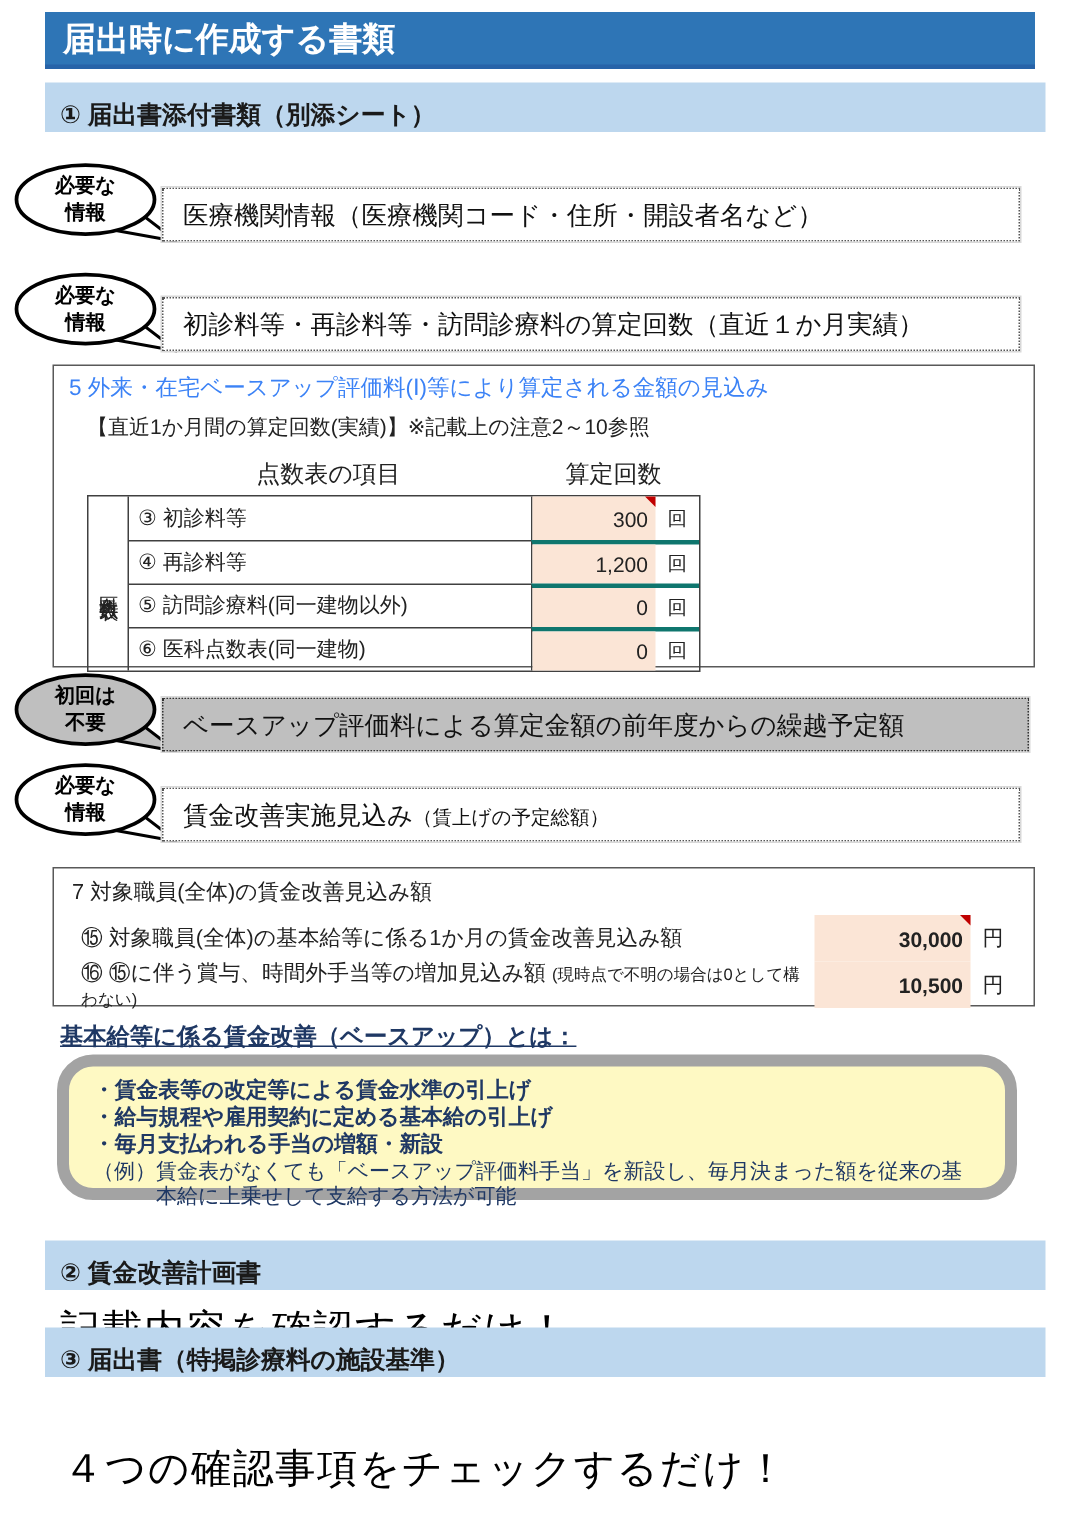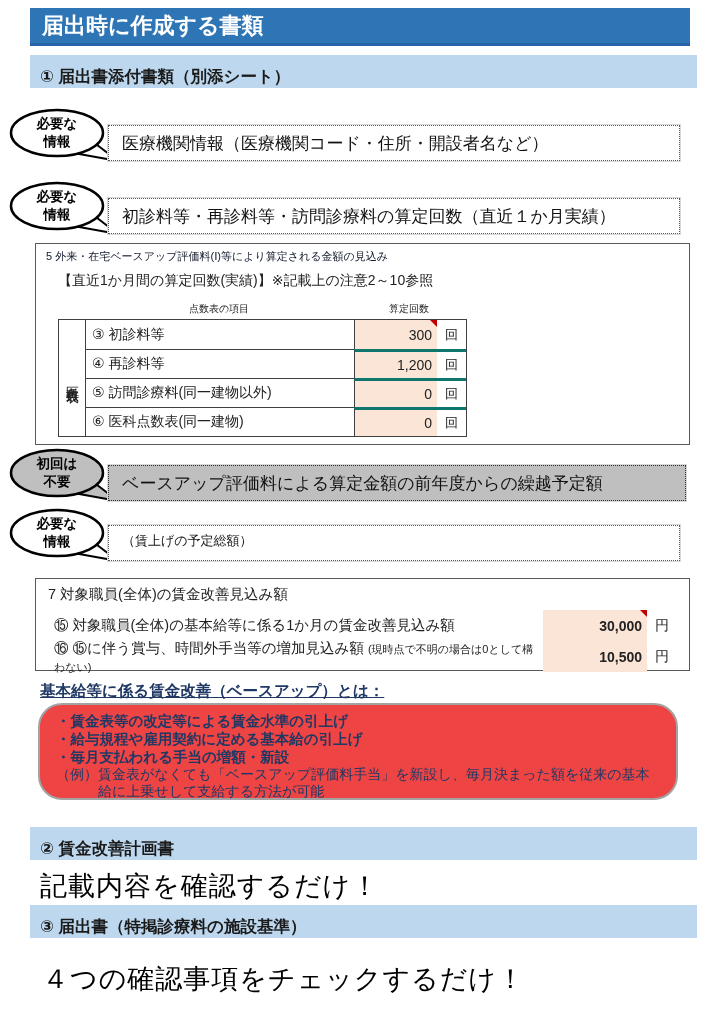--- a/index.html
+++ b/index.html
@@ -29,23 +29,23 @@
   .cbox { position:absolute; left:100px; top:17px; height:36px; background:#fff;
           border:1px dotted #555; outline:1px solid #d8d8d8; display:flex; align-items:baseline;
           padding:6px 0 0 13px; }
   .cbox .t { font-size:17px; color:#111; }
   .cbox .note { font-size:13px; color:#111; }
   .callout.gray .cbox { background:#BFBFBF; border:1px dotted #333; }
 
   
   #form5 { top:243px; left:35px; width:655px; height:202px; border:1px solid #595959;
            padding:5px 10px; background:#fff; }
-  #form5 .f-title { font-size:11px; color:#0f172a; }
+  #form5 .f-title { font-size:15px; color:#3b82f6; }
   #form5 .f-sub { font-size:14px; color:#222; margin:8px 0 0 12px; }
-  .t5-head { display:flex; margin:12px 0 3px 12px; font-size:10px; color:#222; }
+  .t5-head { display:flex; margin:12px 0 3px 12px; font-size:16px; color:#222; }
   .t5-head .hg { width:27px; }
   .t5-head .hi { width:268px; text-align:center; }
   .t5-head .hc { width:112px; text-align:center; }
   .t5 { display:grid; grid-template-columns:27px 268px 112px; border:1px solid #404040;
         width:max-content; margin-left:12px; font-size:14px; color:#222; }
   .t5 .gcell { grid-column:1; grid-row:1 / span 4; border-right:1px solid #404040;
                display:flex; align-items:center; justify-content:center;
                writing-mode:vertical-rl; text-orientation:upright; font-size:13px;
                letter-spacing:1px; }
   .t5 .icell { grid-column:2; height:29px; display:flex; align-items:center;
@@ -72,22 +72,22 @@
   .f7-val { width:104px; height:100%; background:#FBE5D6; position:relative;
             display:flex; align-items:center; justify-content:flex-end;
             padding-right:5px; font-size:14px;font-weight:bold; }
   .flag7 { position:absolute; right:0; top:0; width:0; height:0;
            border-top:7px solid #C00000; border-left:7px solid transparent; }
   .f7-unit { width:30px; text-align:center; font-size:14px; }
 
   
   #explain-heading { top:681px; left:40px; color:#1F3864; font-weight:bold;
                      font-size:15.5px; text-decoration:underline; }
-  #explain-box { top:703px; left:38px; width:640px; height:97px; border:2px solid #a3a3a3;
-                 border-radius:24px; background:#ef4444; padding:7px 16px; color:#1F3864; }
+  #explain-box { top:703px; left:38px; width:640px; height:97px; border:8px solid #a3a3a3;
+                 border-radius:24px; background:#fef9c3; padding:7px 16px; color:#1F3864; }
   #explain-box .b { font-weight:bold; font-size:14.5px; line-height:18px; }
   #explain-box .ex { font-size:14px; line-height:17px; padding-left:3em; text-indent:-3em; }
 
   
   .statement { font-size:27px; color:#000; letter-spacing:1px; }
 </style>
 </head>
 <body>
 
 <div id="title-bar" class="abs">
@@ -191,20 +191,21 @@
 <div class="callout abs" style="top:508px;">
   <svg width="114" height="58" viewBox="0 0 114 58">
     <polygon points="60,44 110,53 80,30" stroke-width="2"></polygon>
     <ellipse cx="49" cy="25" rx="46" ry="23" stroke-width="2.5"></ellipse>
   </svg>
   <div class="bubble-text">
     <div>必要な</div>
     <div>情報</div>
   </div>
   <div class="cbox" style="width:572px;">
+    <span class="t">賃金改善実施見込み</span>
     <span class="note">（賃上げの予定総額）</span>
   </div>
 </div>
 
 <div id="form7" class="abs">
   <div class="f-title">7 対象職員(全体)の賃金改善見込み額</div>
   <div id="f7-rows">
     <div class="f7-row">
       <span class="f7-label">
         <span>⑮ 対象職員(全体)の基本給等に係る1か月の賃金改善見込み額</span>
@@ -238,17 +239,17 @@
   <div class="b">・毎月支払われる手当の増額・新設</div>
   <div class="ex">（例）賃金表がなくても「ベースアップ評価料手当」を新設し、毎月決まった額を従来の基本給に上乗せして支給する方法が可能</div>
 </div>
 
 <div class="section-bar abs" style="top:827px;">
   <span class="t">② 賃金改善計画書</span>
 </div>
 
 <div class="statement abs" style="top:868px; left:40px;">記載内容を確認するだけ！</div>
 
-<div class="section-bar abs" style="top:905px;">
+<div class="section-bar abs" style="top:885px;">
   <span class="t">③ 届出書（特掲診療料の施設基準）</span>
 </div>
 
 <div class="statement abs" style="top:961px; left:42px;">４つの確認事項をチェックするだけ！</div>
 
 </body></html>

